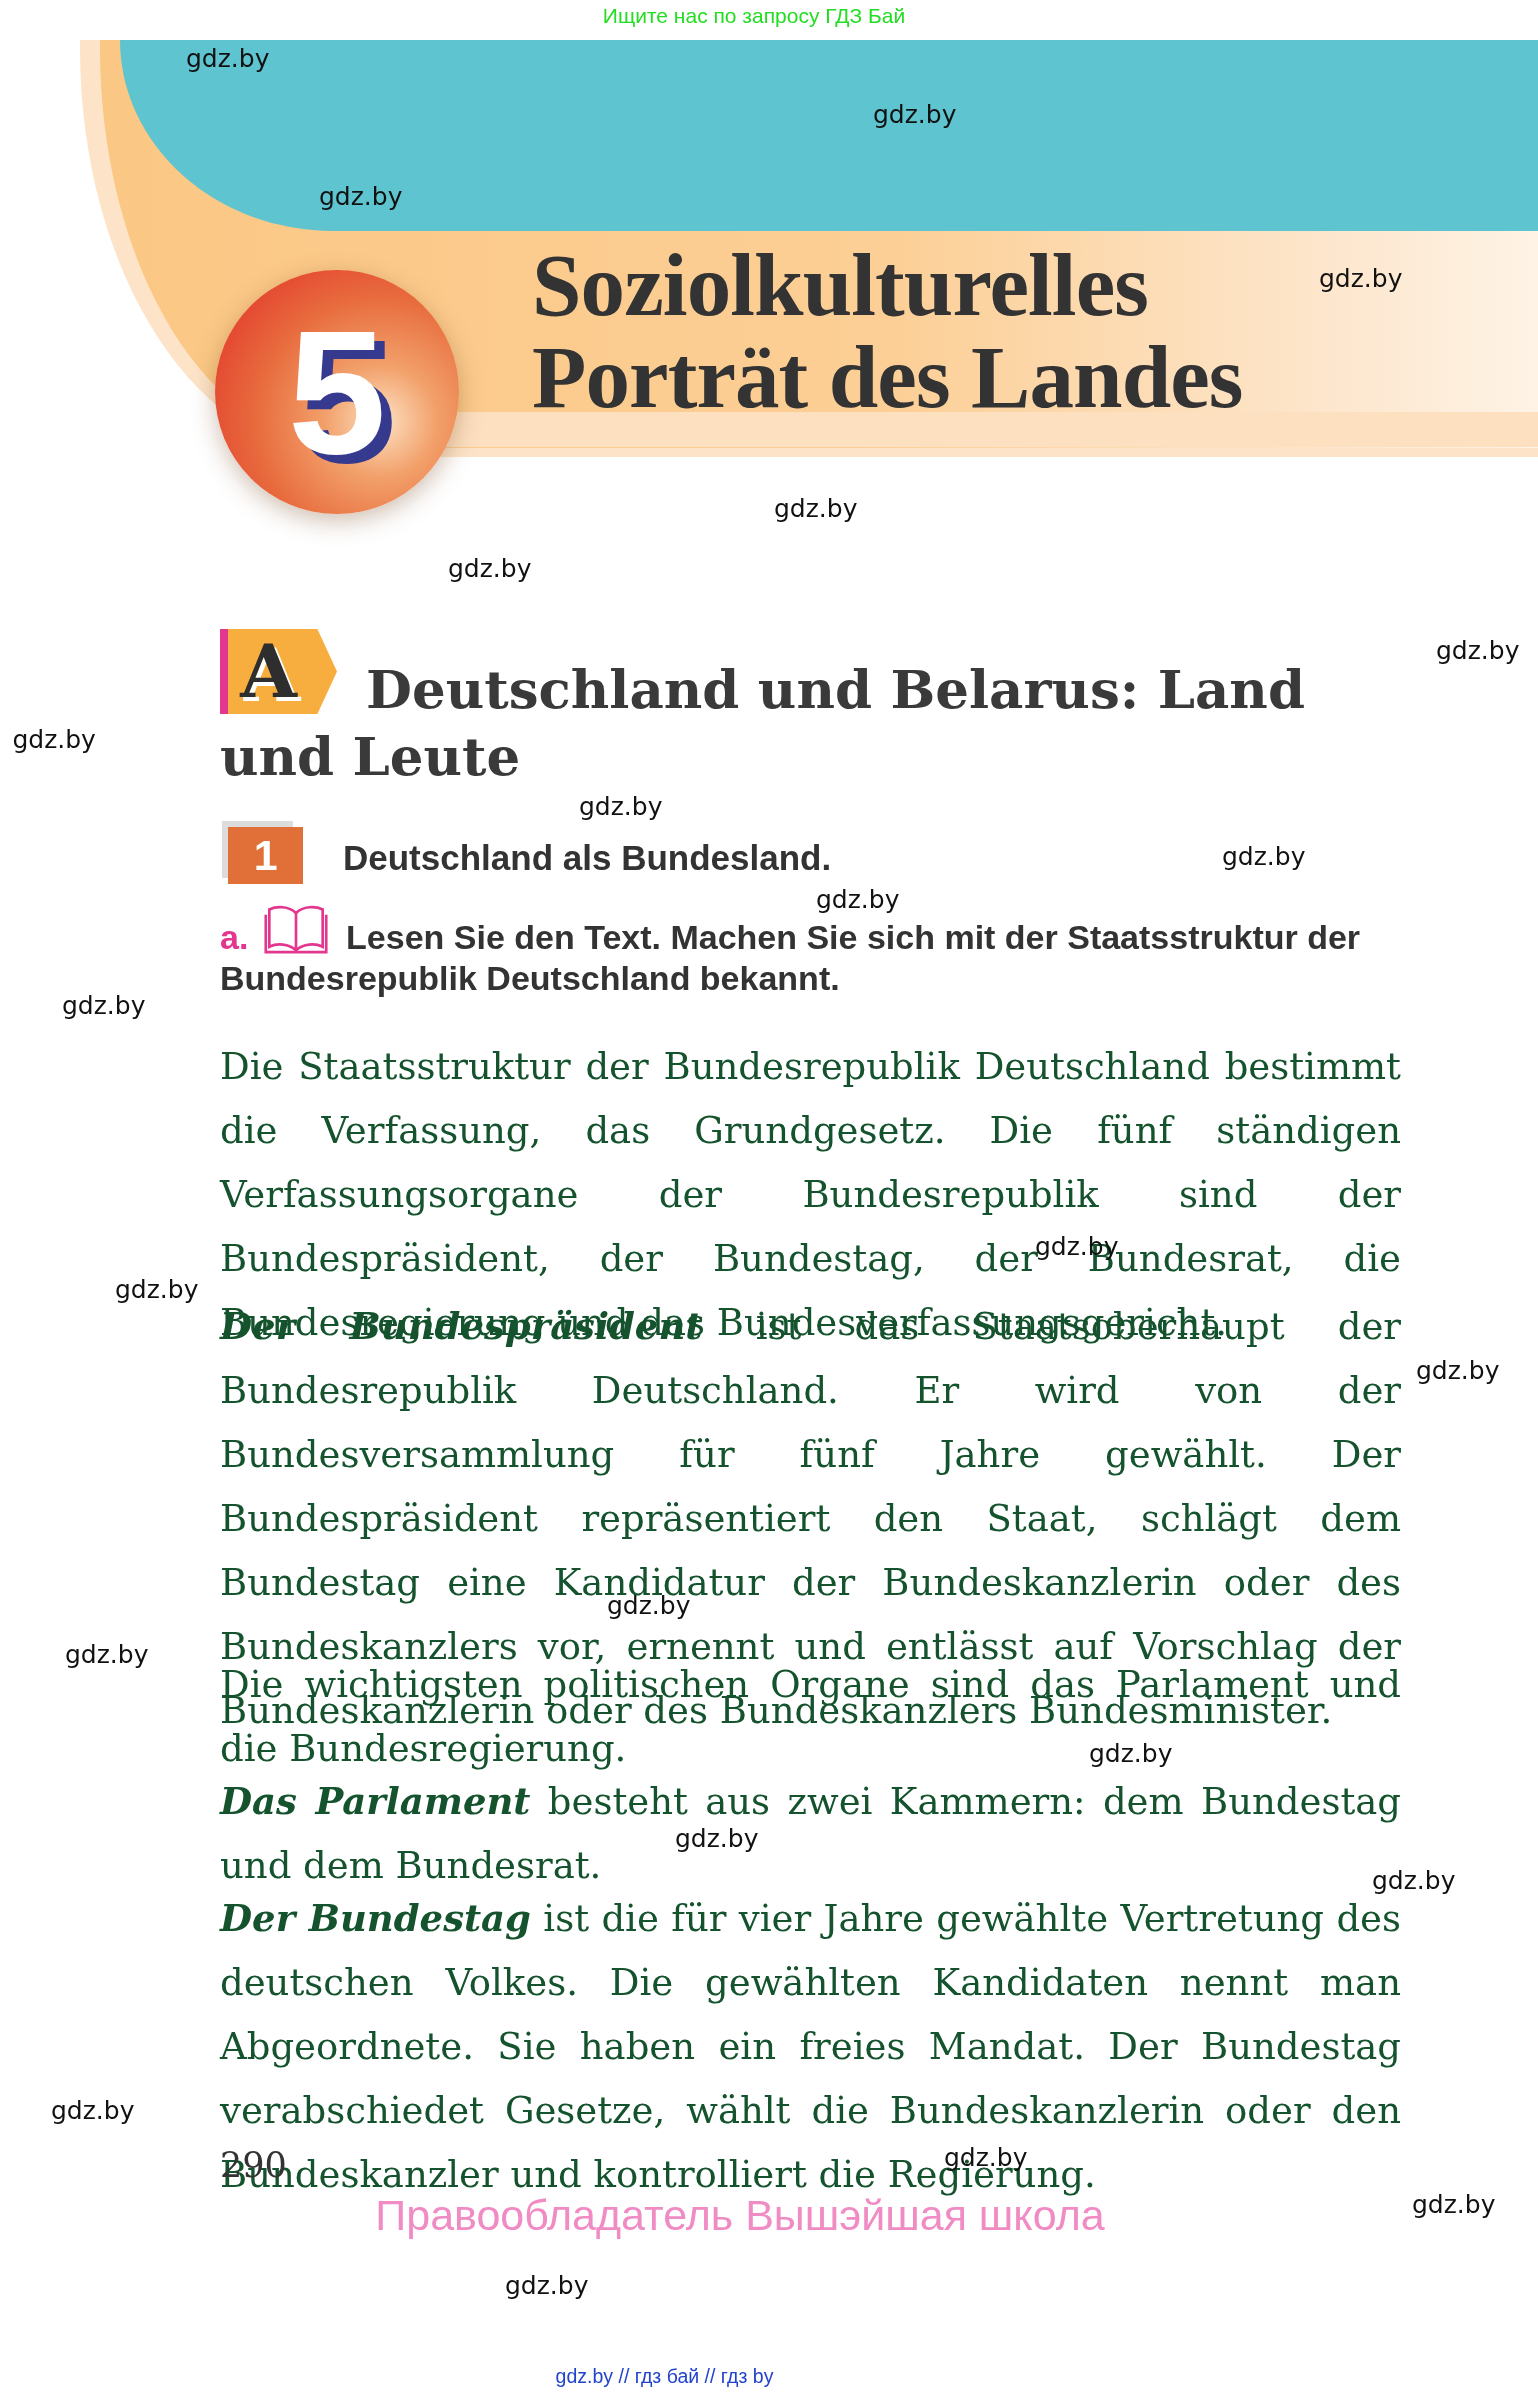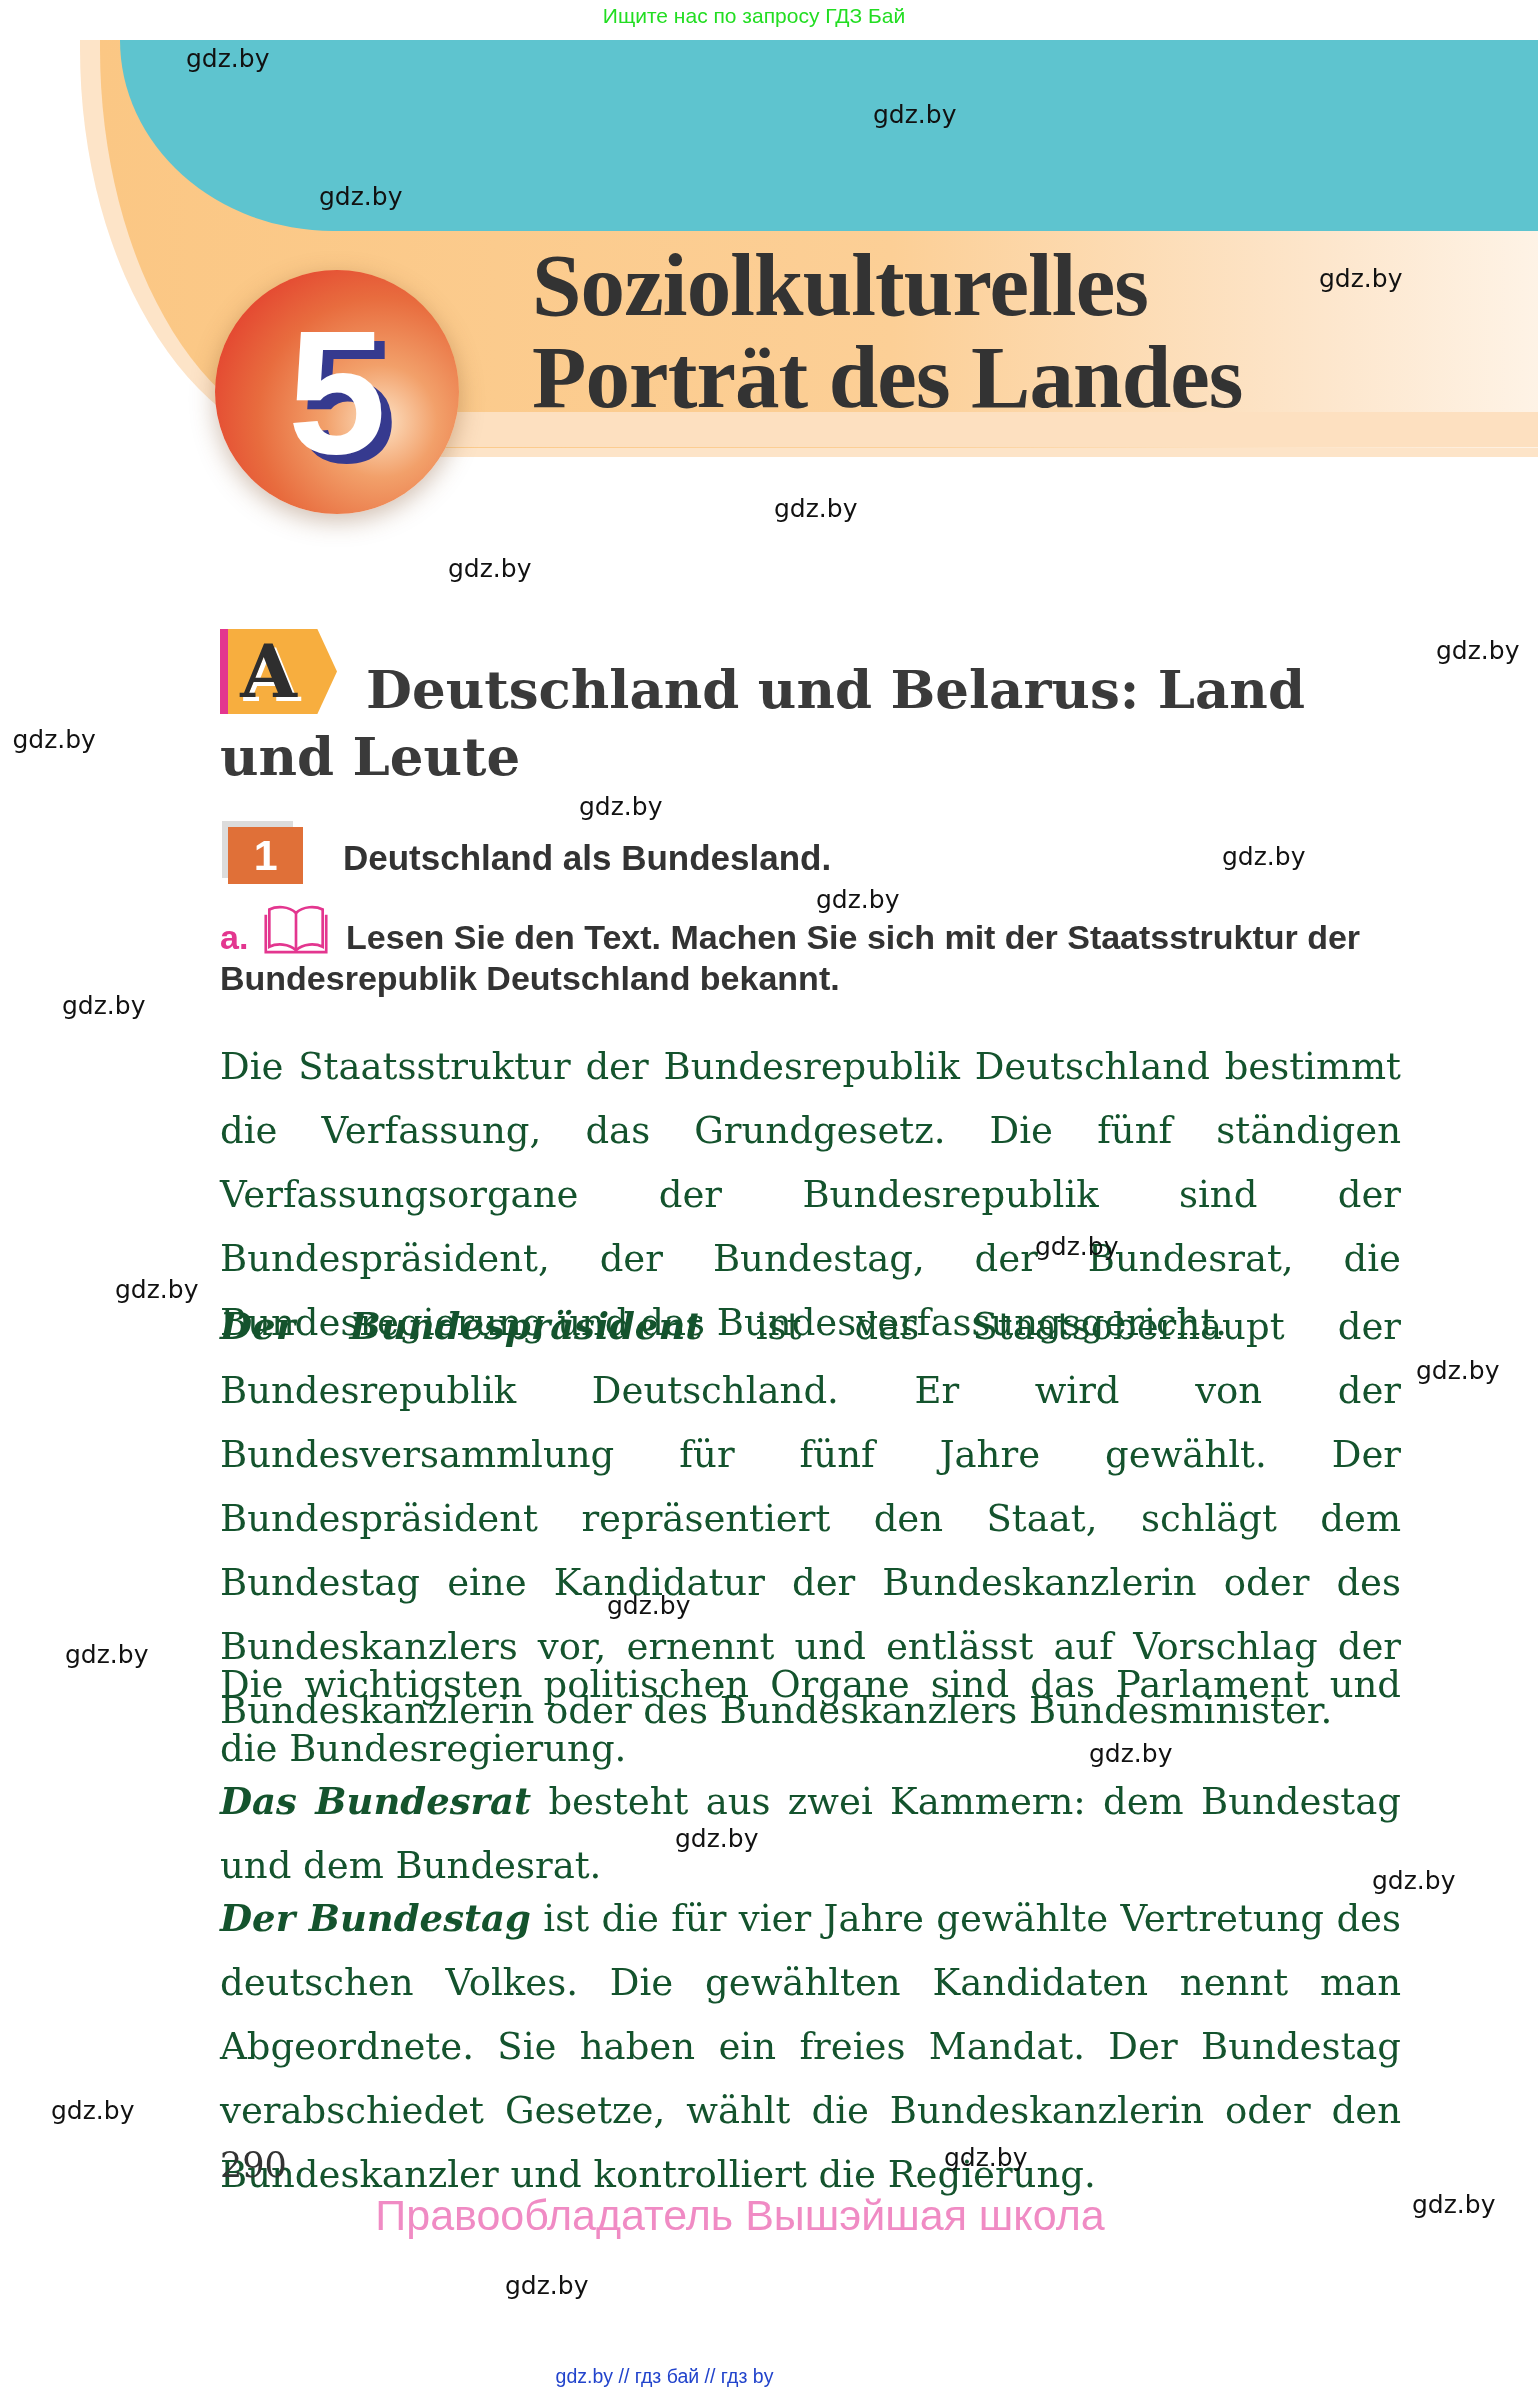--- a/index.html
+++ b/index.html
@@ -89,21 +89,21 @@
           <path d="M36 10 C28 2 14 2 6 6 L6 48 C14 44 28 44 36 52 C44 44 58 44 66 48 L66 6 C58 2 44 2 36 10 Z"></path>
           <path d="M36 10 L36 52"></path>
           <path d="M2 12 L2 54 L36 54 L70 54 L70 12"></path>
         </g>
       </svg></span><span>Lesen Sie den Text. Machen Sie sich mit der Staatsstruktur der Bundesrepublik Deutschland bekannt.</span>
 </div>
 
 <p class="body-text" style="top:1035px;"><span>Die Staatsstruktur der Bundesrepublik Deutschland bestimmt die Verfassung, das Grundgesetz. Die fünf ständigen Verfassungsorgane der Bundesrepublik sind der Bundespräsident, der Bundestag, der Bundesrat, die Bundesregierung und das Bundesverfassungsgericht.</span></p>
 <p class="body-text" style="top:1294px;"><b>Der Bundespräsident</b><span> ist das Staatsoberhaupt der Bundesrepublik Deutschland. Er wird von der Bundesversammlung für fünf Jahre gewählt. Der Bundespräsident repräsentiert den Staat, schlägt dem Bundestag eine Kandidatur der Bundeskanzlerin oder des Bundeskanzlers vor, ernennt und entlässt auf Vorschlag der Bundeskanzlerin oder des Bundeskanzlers Bundesminister.</span></p>
 <p class="body-text" style="top:1653px;"><span>Die wichtigsten politischen Organe sind das Parlament und die Bundesregierung.</span></p>
-<p class="body-text" style="top:1769px;"><b>Das Bundesrat</b><span> besteht aus zwei Kammern: dem Bundestag und dem Bundesrat.</span></p>
+<p class="body-text" style="top:1769px;"><b>Das Parlament</b><span> besteht aus zwei Kammern: dem Bundestag und dem Bundesrat.</span></p>
 <p class="body-text" style="top:1886px;"><b>Der Bundestag</b><span> ist die für vier Jahre gewählte Vertretung des deutschen Volkes. Die gewählten Kandidaten nennt man Abgeordnete. Sie haben ein freies Mandat. Der Bundestag verabschiedet Gesetze, wählt die Bundeskanzlerin oder den Bundeskanzler und kontrolliert die Regierung.</span></p>
 
 <div class="page-num">290</div>
 <div class="rights">Правообладатель Вышэйшая школа</div>
 <div class="footer-links">gdz.by  //  гдз бай  //  гдз by</div>
 
 <div id="wm-layer">
     <div class="wm" style="left: 186px; top: 44px;">gdz.by</div>
     <div class="wm" style="left: 873px; top: 100px;">gdz.by</div>
     <div class="wm" style="left: 319px; top: 182px;">gdz.by</div>

